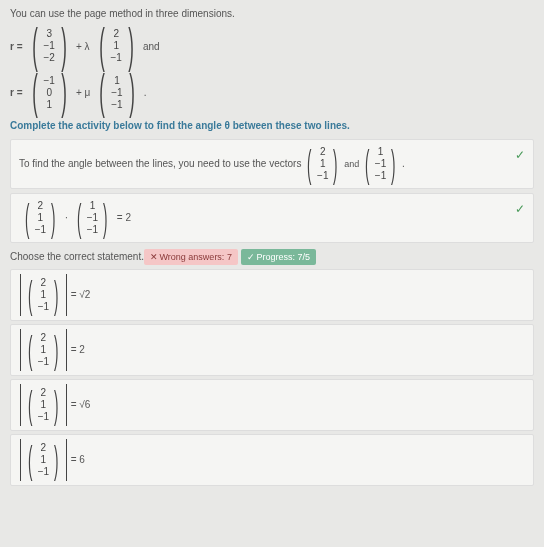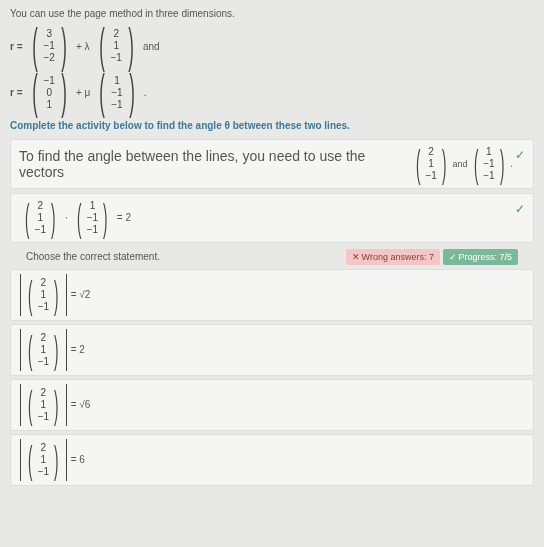--- a/index.html
+++ b/index.html
@@ -8,21 +8,21 @@
 .blue{color:#3a7a9a;font-weight:bold}
 .vec{display:inline-flex;align-items:center;margin:0 2px}
 .paren{font-size:48px;font-weight:100;color:#444;line-height:0.8;transform:scaleX(0.35)}
 .paren.sm{font-size:38px}
 .col{display:inline-flex;flex-direction:column;align-items:center;line-height:1.2;font-size:10px;color:#444;padding:0 1px}
 .eq{margin:0 3px}
 .activity{margin-top:8px}
 .card{background:#f5f5f3;border:1px solid #ddd;border-radius:2px;padding:6px 8px;margin-bottom:4px;display:flex;align-items:center;position:relative;min-height:42px}
 .card.first{padding-right:20px}
 .chk{position:absolute;right:8px;top:8px;color:#4a9a5a;font-size:12px}
-.status-row{display:flex;align-items:center;justify-content:space-between;margin:6px 16px 4px}
+.status-row{display:flex;align-items:center;justify-content:flex-start;margin:6px 0 4px}
 .status-txt{color:#555;font-size:10px}
 .badges{display:flex;gap:3px}
 .badge{font-size:9px;padding:3px 6px;border-radius:2px;display:flex;align-items:center;gap:2px}
 .badge.wrong{background:#f5c6c6;color:#8a3a3a}
 .badge.prog{background:#7ab89a;color:#fff}
 .opt{background:#f5f5f3;border:1px solid #ddd;border-radius:2px;padding:4px 8px;margin-bottom:3px;display:flex;align-items:center;min-height:42px}
 .bar{display:inline-block;width:1px;height:42px;background:#444;margin:0 1px}
 </style>
 </head>
 <body>
@@ -78,21 +78,21 @@
   </span>
   <span>.</span>
 </div>
 
 <div class="line blue">
   <span>Complete the activity below to find the angle θ between these two lines.</span>
 </div>
 
 <div class="activity">
   <div class="card first">
-    <span style="font-size:14px">To find the angle between the lines, you need to use the vectors</span>
+    <span style="font-size:10px">To find the angle between the lines, you need to use the vectors</span>
     <span class="vec">
       <span class="paren sm">(</span>
       <span class="col">
           <span>2</span>
           <span>1</span>
           <span>−1</span>
         </span>
       <span class="paren sm">)</span>
     </span>
     <span style="font-size:9px">and</span>

